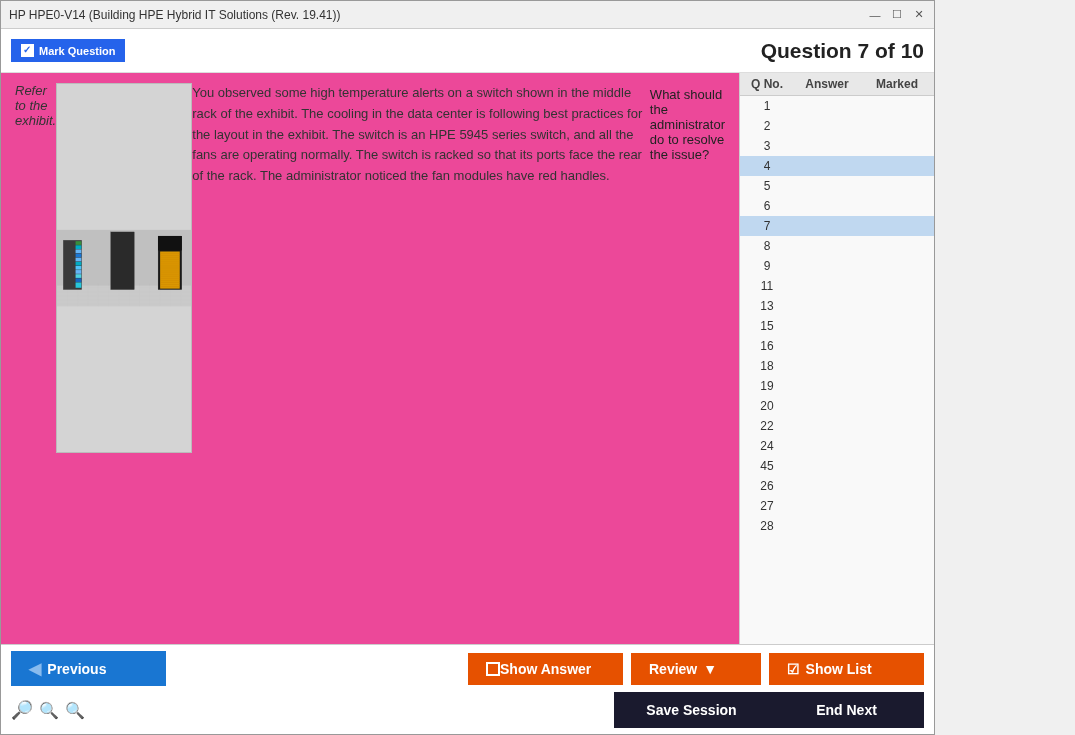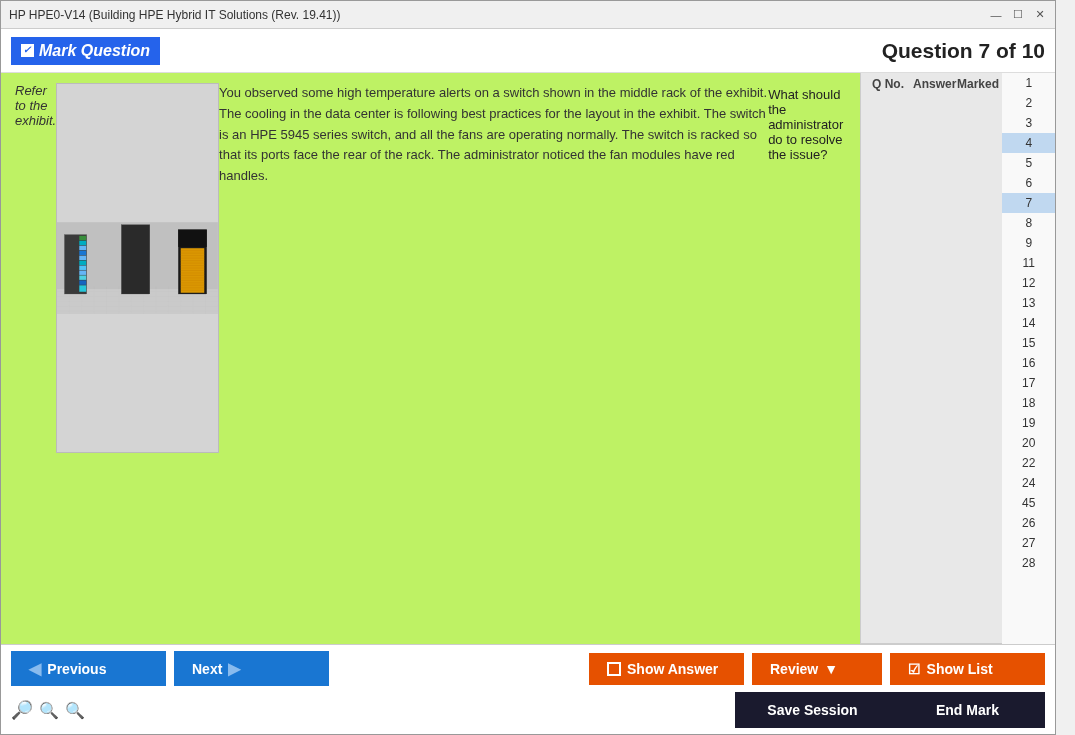--- a/index.html
+++ b/index.html
@@ -1,60 +1,60 @@
 <!DOCTYPE html>
 <html><head>
   <meta charset="utf-8">
   <style>
     * { box-sizing: border-box; margin: 0; padding: 0; }
     body { font-family: Arial, sans-serif; font-size: 13px; background: #f0f0f0; width: 1075px; height: 735px; overflow: hidden; }
 
-    .window { width: 1056px; height: 735px; border: 1px solid #999; background: #bef264; display: flex; flex-direction: column; }
+    .window { width: 935px; height: 735px; border: 1px solid #999; background: #ec4899; display: flex; flex-direction: column; }
 
     .title-bar { background: #f0f0f0; border-bottom: 1px solid #ccc; padding: 4px 8px; display: flex; align-items: center; justify-content: space-between; height: 28px; }
     .title-bar-left { font-size: 12px; color: #333; }
     .title-bar-controls { display: flex; gap: 8px; align-items: center; }
     .title-bar-btn { width: 14px; height: 14px; display: flex; align-items: center; justify-content: center; cursor: pointer; font-size: 11px; color: #555; border: none; background: none; }
 
     .toolbar { background: #fff; border-bottom: 1px solid #ddd; padding: 6px 10px; display: flex; align-items: center; height: 44px; }
-    .mark-question-btn { background: #2563eb; color: #fff; border: none; padding: 5px 10px; font-size: 16px; font-weight: bold; cursor: pointer; display: flex; align-items: center; gap: 5px; font-style: italic; }
+    .mark-question-btn { background: #2563eb; color: #fff; border: none; padding: 5px 10px; font-size: 11px; font-weight: bold; cursor: pointer; display: flex; align-items: center; gap: 5px; }
     .mark-question-btn .checkbox-icon { width: 13px; height: 13px; border: 2px solid #fff; background: #fff; display: inline-block; position: relative; }
     .mark-question-btn .checkbox-icon::after { content: '✓'; color: #2563eb; font-size: 10px; position: absolute; top: -2px; left: 0px; }
     .question-title { flex: 1; text-align: right; font-size: 21px; font-weight: bold; color: #222; }
 
     .main-area { display: flex; flex: 1; overflow: hidden; }
 
     .content-area { flex: 1; padding: 10px 14px; overflow-y: auto; display: flex; flex-direction: row; }
     .refer-text { font-size: 13px; color: #333; margin-bottom: 8px; font-style: italic; }
 
     .exhibit-image { width: 650px; height: 370px; background: #d4d4d4; border: 1px solid #bbb; margin-bottom: 10px; display: flex; align-items: center; justify-content: center; overflow: hidden; position: relative; }
 
     .question-text { font-size: 13px; color: #333; line-height: 1.6; margin-bottom: 4px; }
 
     .question-prompt { font-size: 13px; color: #222; font-weight: 500; margin-top: 4px; }
 
     
-    .sidebar { width: 195px; border-left: 1px solid #ccc; background: #f9f9f9; display: flex; flex-direction: row; overflow: hidden; }
+    .sidebar { width: 195px; border-left: 1px solid #ccc; background: #f9f9f9; display: flex; flex-direction: column; overflow: hidden; }
     .sidebar-header { display: grid; grid-template-columns: 50px 1fr 1fr; background: #e8e8e8; border-bottom: 1px solid #ccc; padding: 4px 2px; font-size: 12px; font-weight: bold; color: #444; }
     .sidebar-header div { text-align: center; }
     .sidebar-list { flex: 1; overflow-y: auto; }
     .sidebar-row { display: grid; grid-template-columns: 50px 1fr 1fr; padding: 2px 2px; font-size: 12px; color: #333; cursor: pointer; }
     .sidebar-row.highlighted { background: #c0d8f0; }
     .sidebar-row div { text-align: center; padding: 1px 0; }
 
     
     .bottom-bar { border-top: 1px solid #ccc; background: #fff; padding: 6px 10px; display: flex; flex-direction: column; gap: 6px; }
     .bottom-bar-row1 { display: flex; align-items: center; gap: 8px; }
 
     .btn-prev { background: #1976d2; color: #fff; border: none; padding: 8px 18px; font-size: 14px; font-weight: bold; cursor: pointer; display: flex; align-items: center; gap: 6px; min-width: 155px; }
     .btn-next { background: #1976d2; color: #fff; border: none; padding: 8px 18px; font-size: 14px; font-weight: bold; cursor: pointer; display: flex; align-items: center; gap: 6px; min-width: 155px; }
     .arrow-left { color: #8be; font-size: 16px; }
     .arrow-right { color: #8be; font-size: 16px; }
 
-    .btn-show-answer { background: #e65100; color: #fff; border: none; padding: 8px 18px; font-size: 14px; font-weight: bold; cursor: pointer; display: flex; align-items: center; gap: 6px; min-width: 155px; }
+    .btn-show-answer { background: #e65100; color: #fff; border: none; padding: 8px 18px; font-size: 14px; font-weight: bold; cursor: pointer; display: flex; align-items: center; gap: 0; min-width: 155px; }
     .btn-show-answer .sq-icon { width: 14px; height: 14px; border: 2px solid #fff; display: inline-block; }
     .btn-review { background: #e65100; color: #fff; border: none; padding: 8px 18px; font-size: 14px; font-weight: bold; cursor: pointer; display: flex; align-items: center; gap: 6px; min-width: 130px; text-align: right; }
     .btn-show-list { background: #e65100; color: #fff; border: none; padding: 8px 18px; font-size: 14px; font-weight: bold; cursor: pointer; display: flex; align-items: center; gap: 6px; min-width: 155px; }
     .btn-show-list .check-icon { font-size: 14px; }
 
     .spacer { flex: 1; }
 
     .btn-save { background: #1a1a2e; color: #fff; border: none; padding: 10px 20px; font-size: 14px; font-weight: bold; cursor: pointer; min-width: 155px; }
     .btn-end { background: #1a1a2e; color: #fff; border: none; padding: 10px 20px; font-size: 14px; font-weight: bold; cursor: pointer; min-width: 155px; }
 
@@ -211,46 +211,31 @@
             <div>9</div>
             <div></div>
             <div></div>
           </div>
           <div class="sidebar-row">
             <div>11</div>
             <div></div>
             <div></div>
           </div>
           <div class="sidebar-row">
-            <div>12</div>
-            <div></div>
-            <div></div>
-          </div>
-          <div class="sidebar-row">
             <div>13</div>
             <div></div>
             <div></div>
           </div>
           <div class="sidebar-row">
-            <div>14</div>
-            <div></div>
-            <div></div>
-          </div>
-          <div class="sidebar-row">
             <div>15</div>
             <div></div>
             <div></div>
           </div>
           <div class="sidebar-row">
             <div>16</div>
-            <div></div>
-            <div></div>
-          </div>
-          <div class="sidebar-row">
-            <div>17</div>
             <div></div>
             <div></div>
           </div>
           <div class="sidebar-row">
             <div>18</div>
             <div></div>
             <div></div>
           </div>
           <div class="sidebar-row">
             <div>19</div>
@@ -295,24 +280,20 @@
         </div>
     </div>
 
   </div>
 
   <div class="bottom-bar">
     <div class="bottom-bar-row1">
       <button class="btn-prev">
         <span class="arrow-left">◀</span>
         <span>Previous</span>
-      </button>
-      <button class="btn-next">
-        <span>Next</span>
-        <span class="arrow-right">▶</span>
       </button>
       <div class="spacer"></div>
       <button class="btn-show-answer">
         <span class="sq-icon"></span>
         <span>Show Answer</span>
       </button>
       <button class="btn-review">
         <span>Review</span>
         <span>▼</span>
       </button>
@@ -322,18 +303,18 @@
       </button>
     </div>
     <div class="bottom-bar-row1" style="justify-content: space-between;">
       <div class="zoom-controls">
         <button class="zoom-btn" title="Zoom In">🔎</button>
         <button class="zoom-btn" title="Zoom Reset" style="font-size:16px;">🔍</button>
         <button class="zoom-btn" title="Zoom Out" style="font-size:16px;">🔍</button>
       </div>
       <div style="display:flex; ">
         <button class="btn-save">Save Session</button>
-        <button class="btn-end">End Mark</button>
+        <button class="btn-end">End Next</button>
       </div>
     </div>
   </div>
 
 </div>
 
 </body></html>

